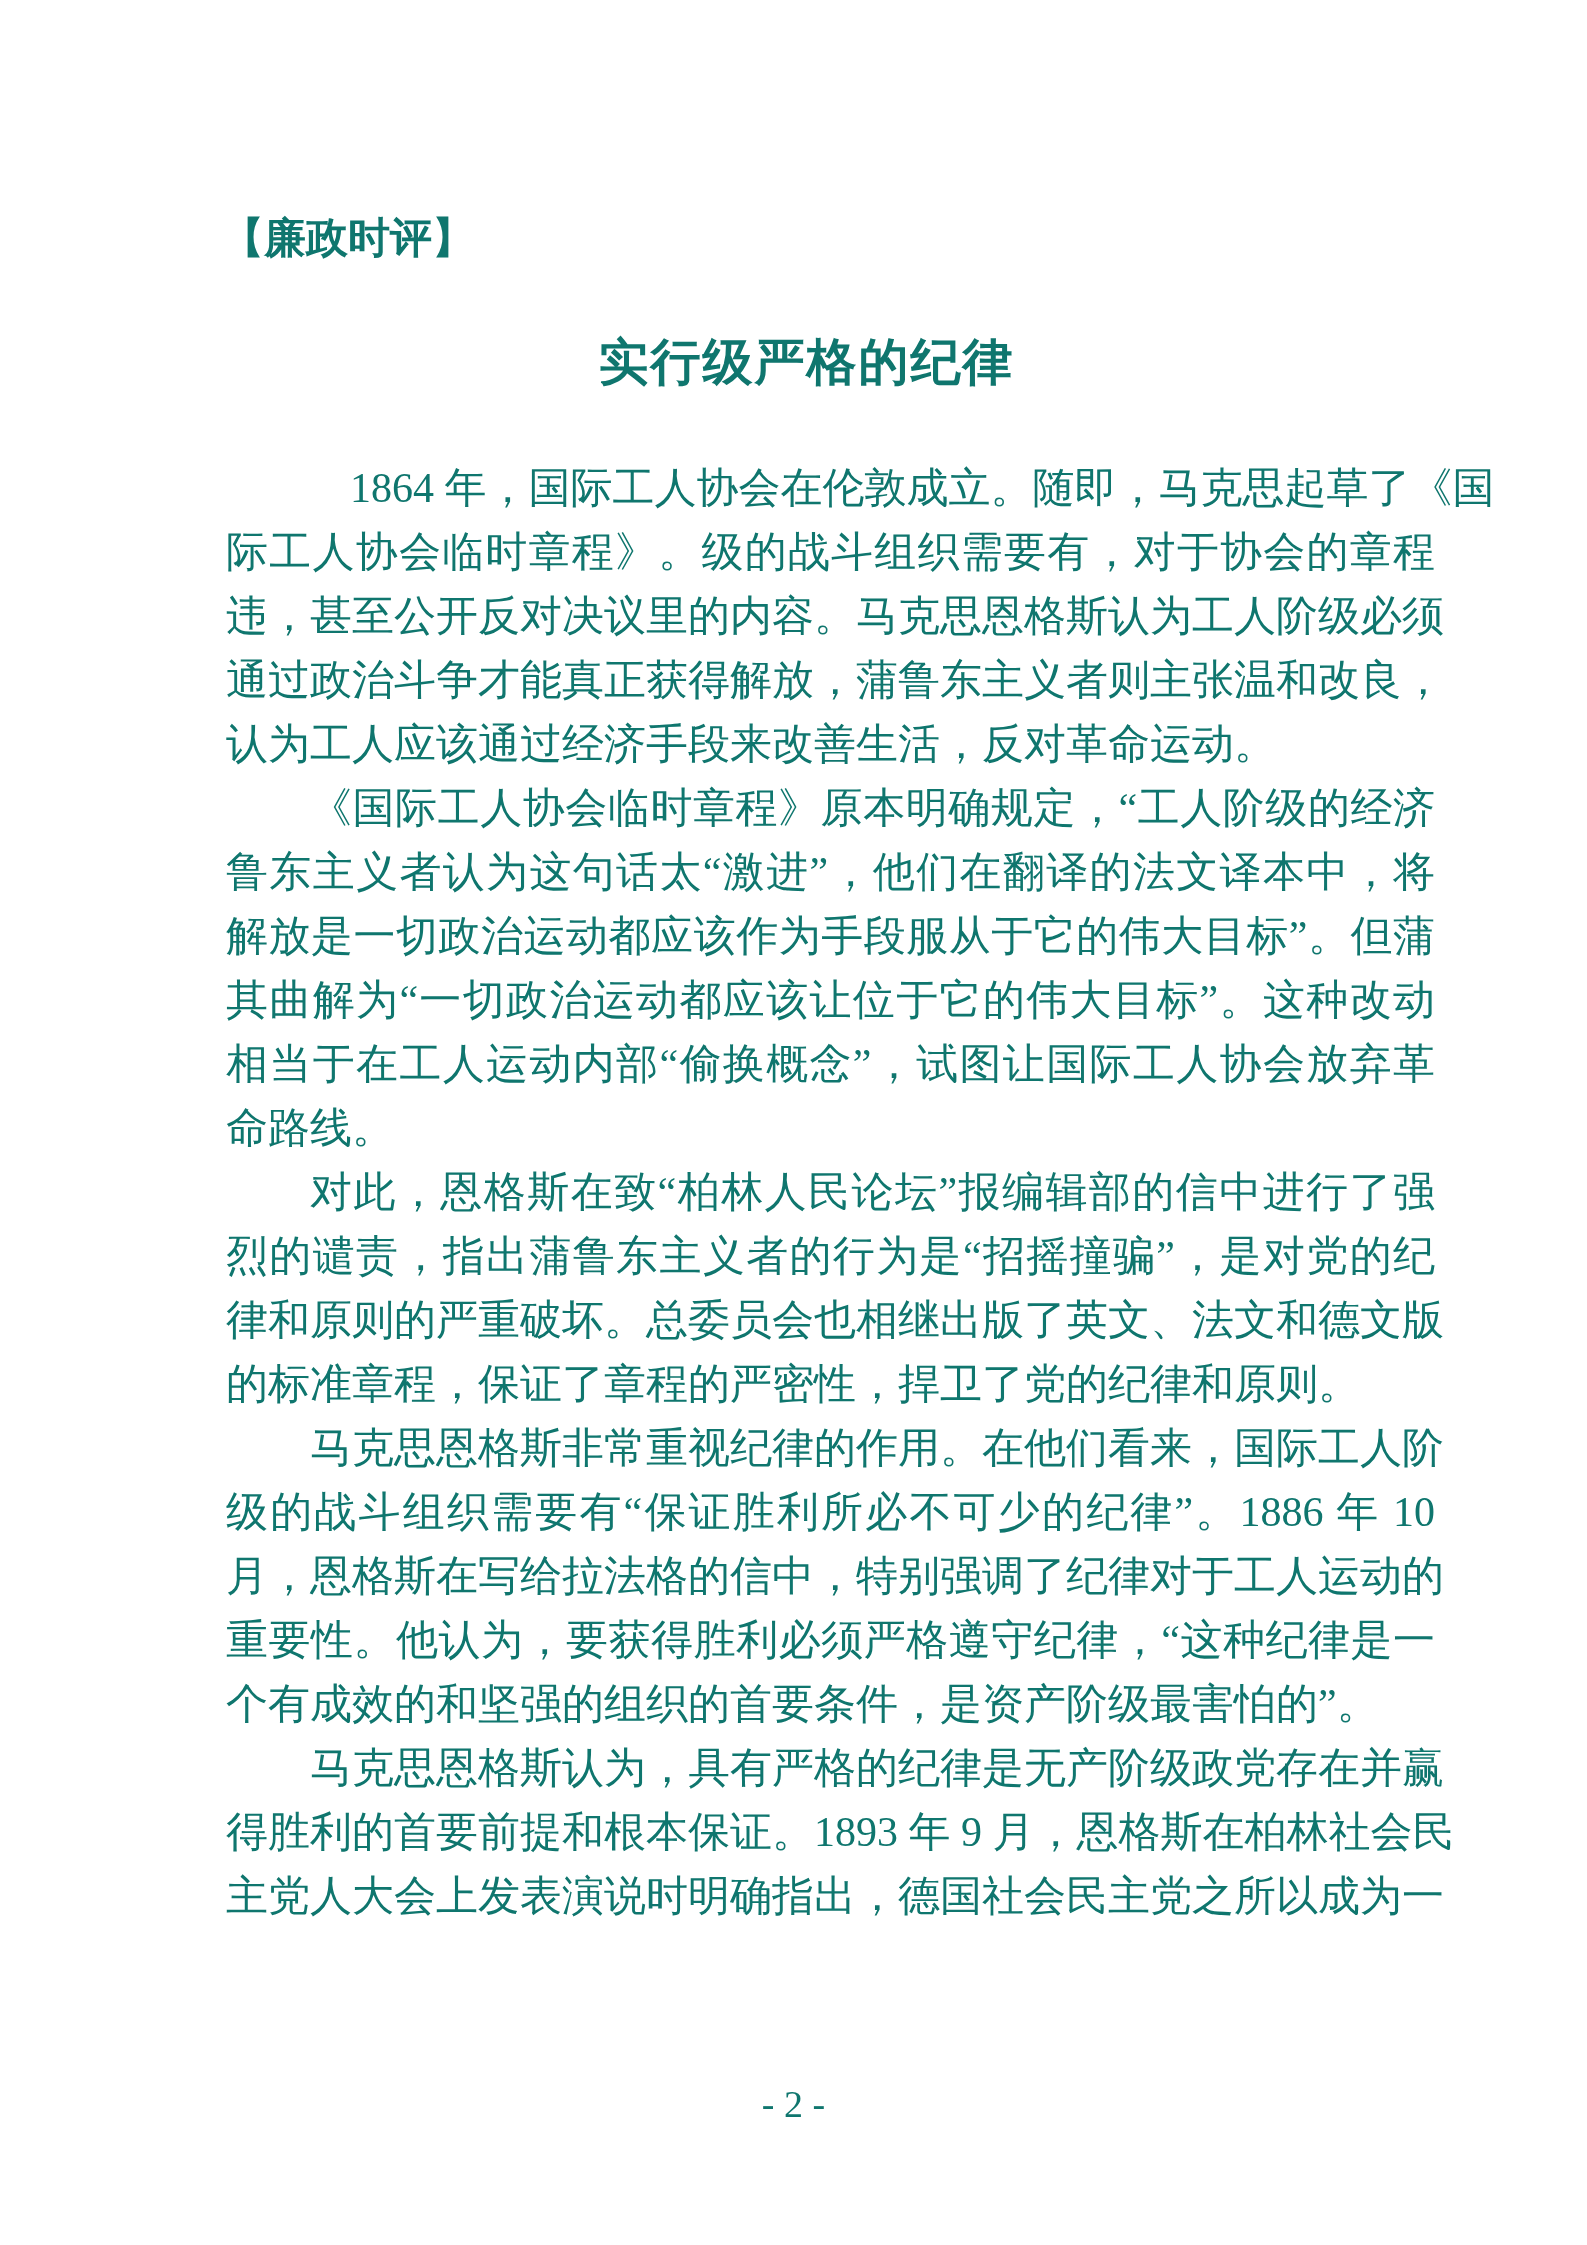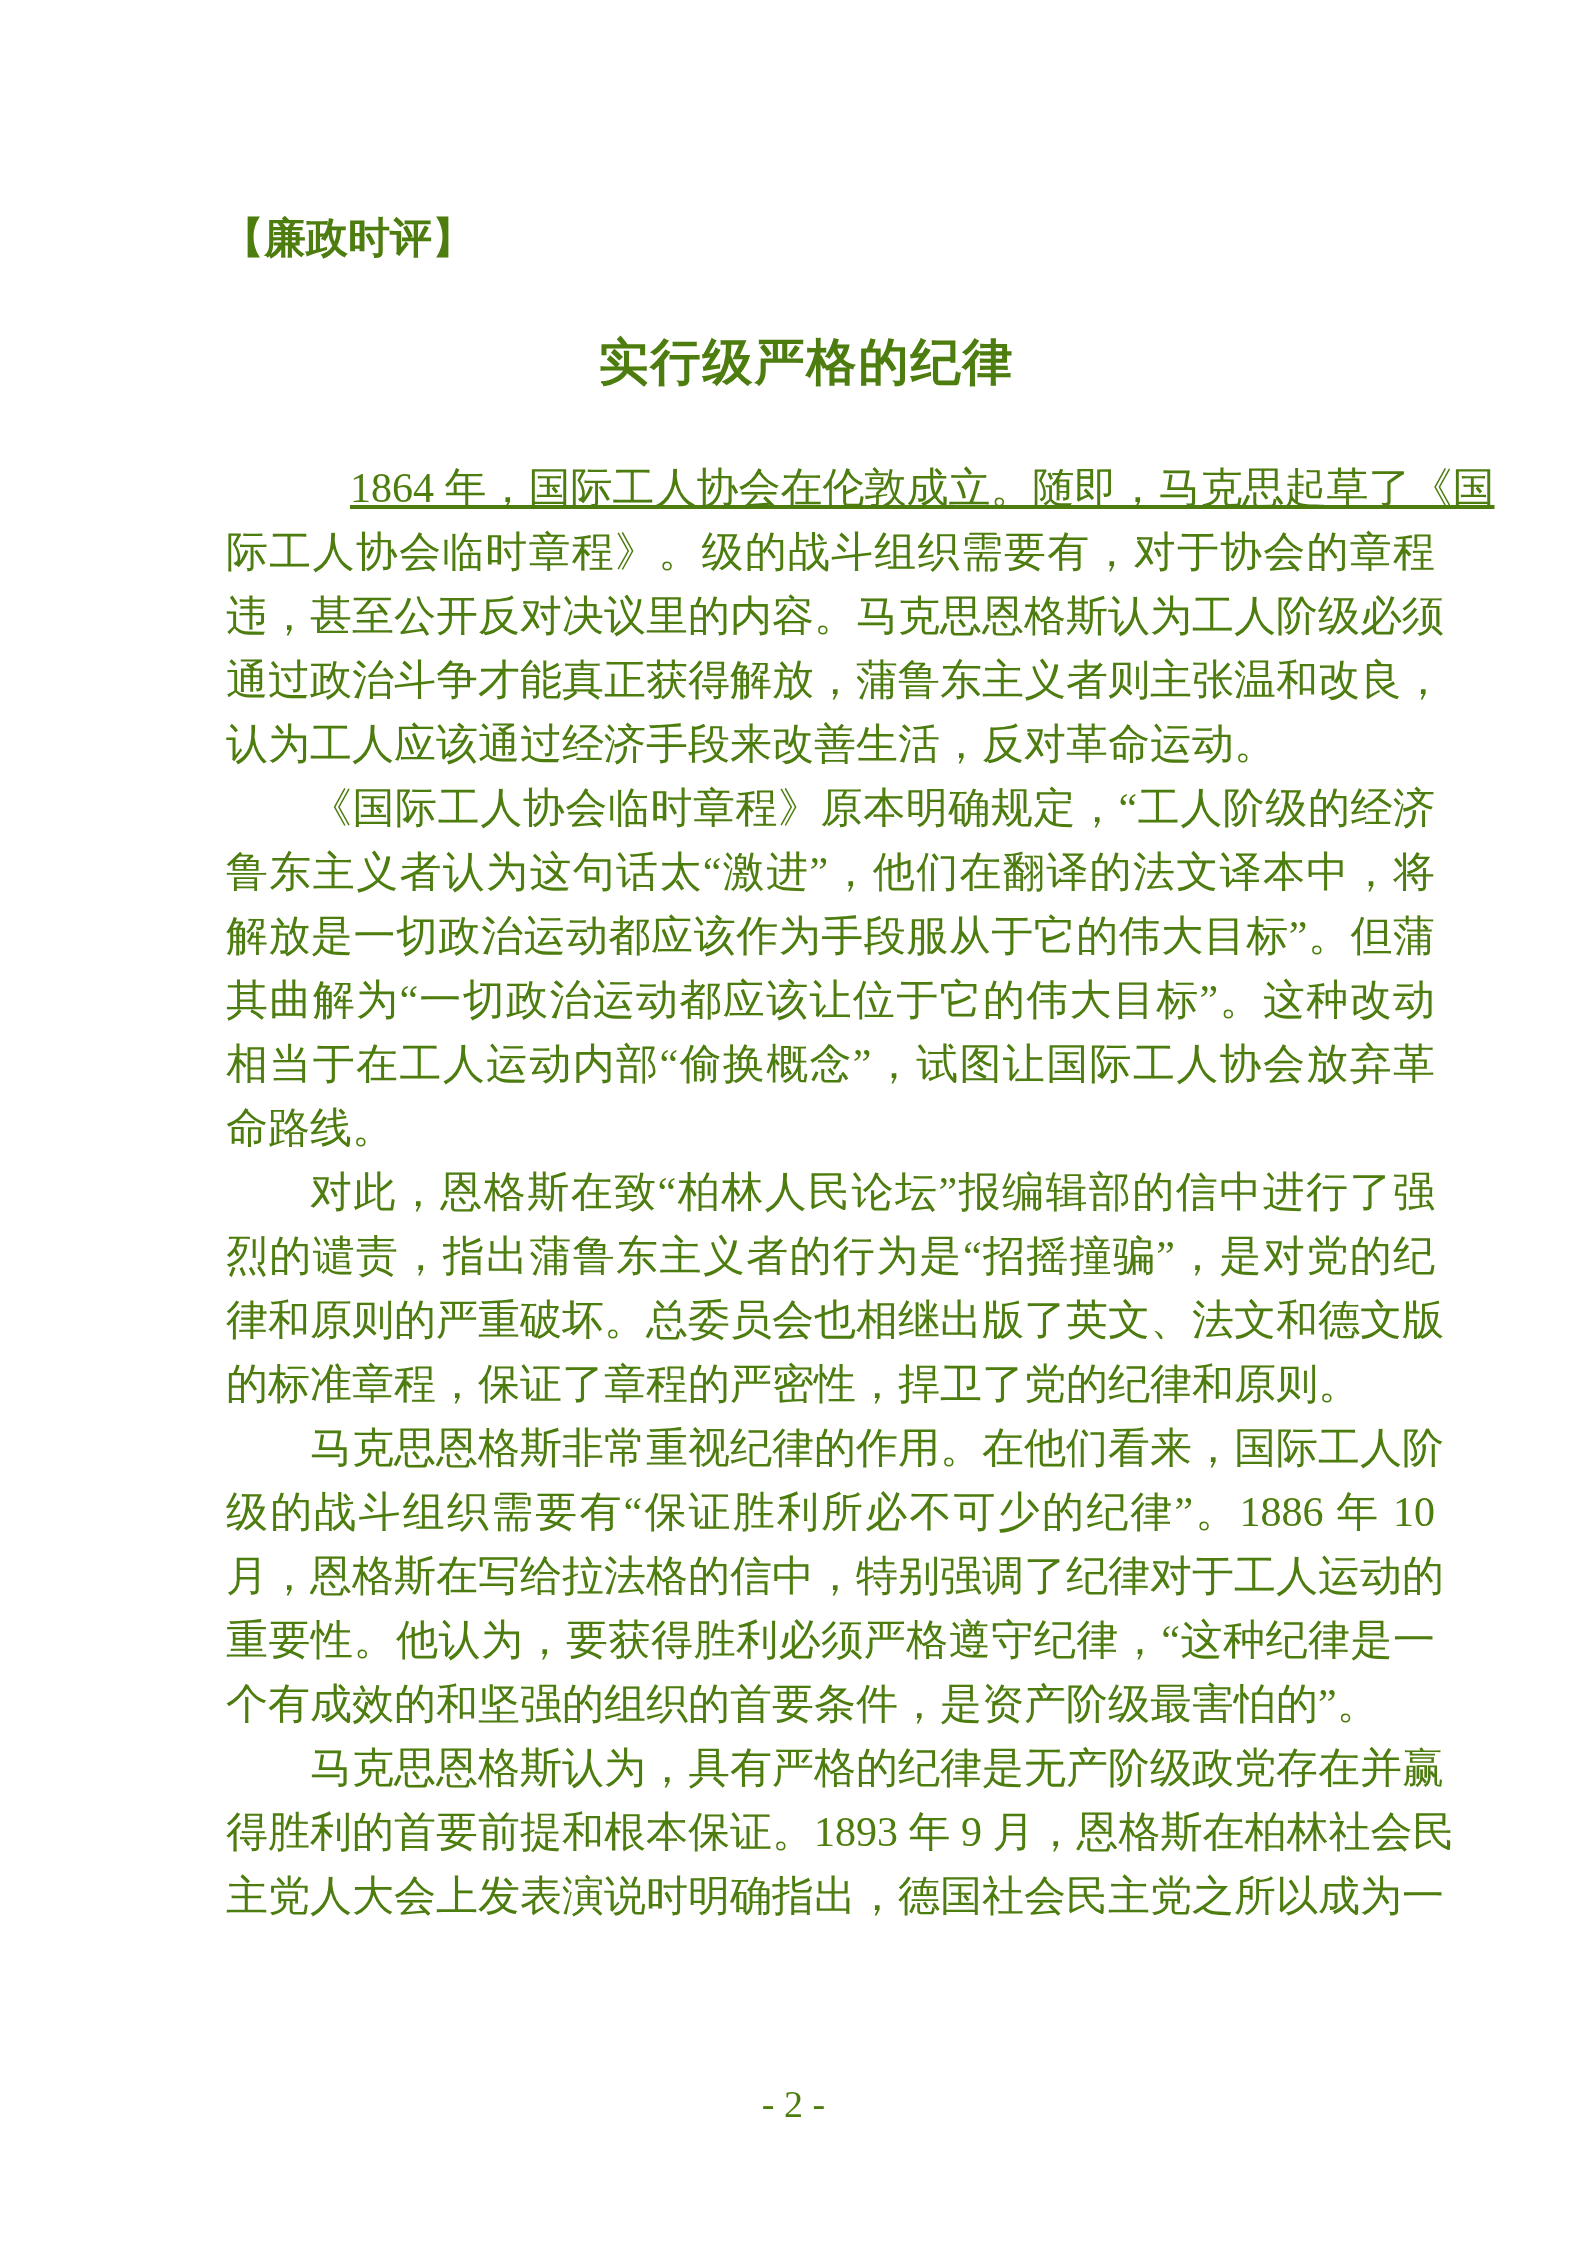--- a/index.html
+++ b/index.html
@@ -5,21 +5,21 @@
   html, body {
     margin: 0;
     padding: 0;
     background: #ffffff;
   }
   .doc-page {
     position: relative;
     width: 1587px;
     height: 2245px;
     background: #ffffff;
-    color: #4d7c0f;
+    color: #0f766e;
     font-family: "Liberation Serif", "DejaVu Serif", serif;
     overflow: hidden;
   }
   .header-tag {
     position: absolute;
     left: 222px;
     top: 210px;
     font-size: 42px;
     font-weight: bold;
     white-space: nowrap;
@@ -45,21 +45,21 @@
   }
   .line {
     white-space: nowrap;
     overflow: visible;
   }
   .fill {
     text-align: justify;
     text-align-last: justify;
   }
   .ind2 { padding-left: 84px; }
-  .ind3 { padding-left: 124px; text-decoration: underline; }
+  .ind3 { padding-left: 124px; }
   .footer {
     position: absolute;
     left: 0;
     top: 2082px;
     width: 100%;
     text-align: center;
     font-size: 38px;
   }
 </style>
 </head>

